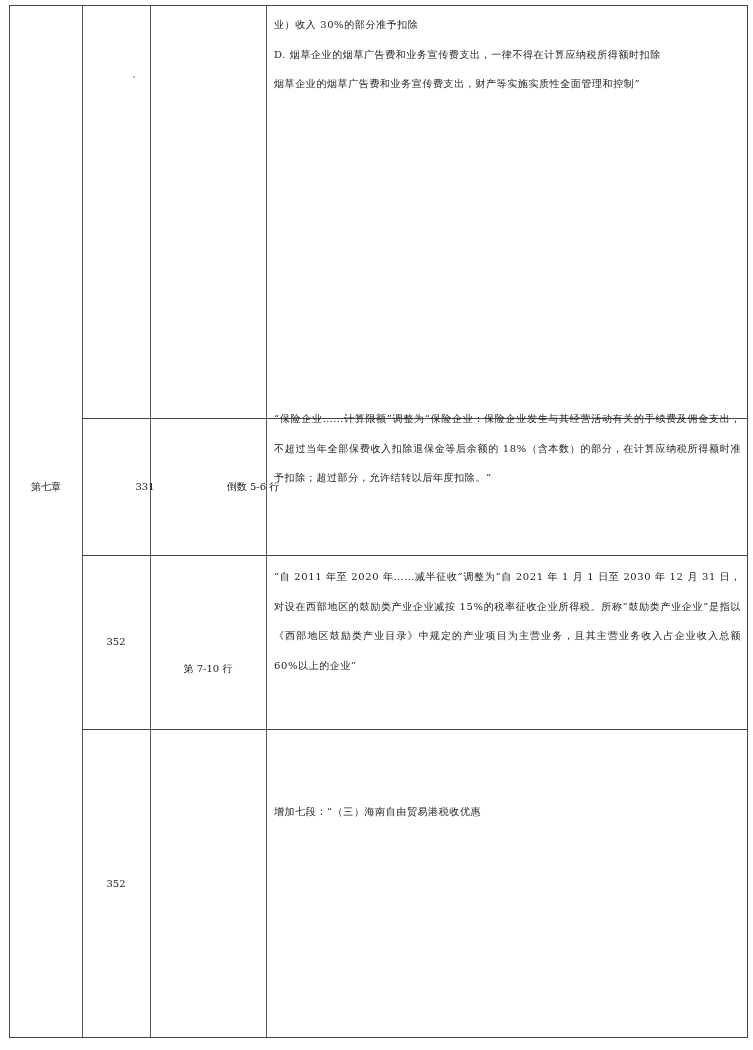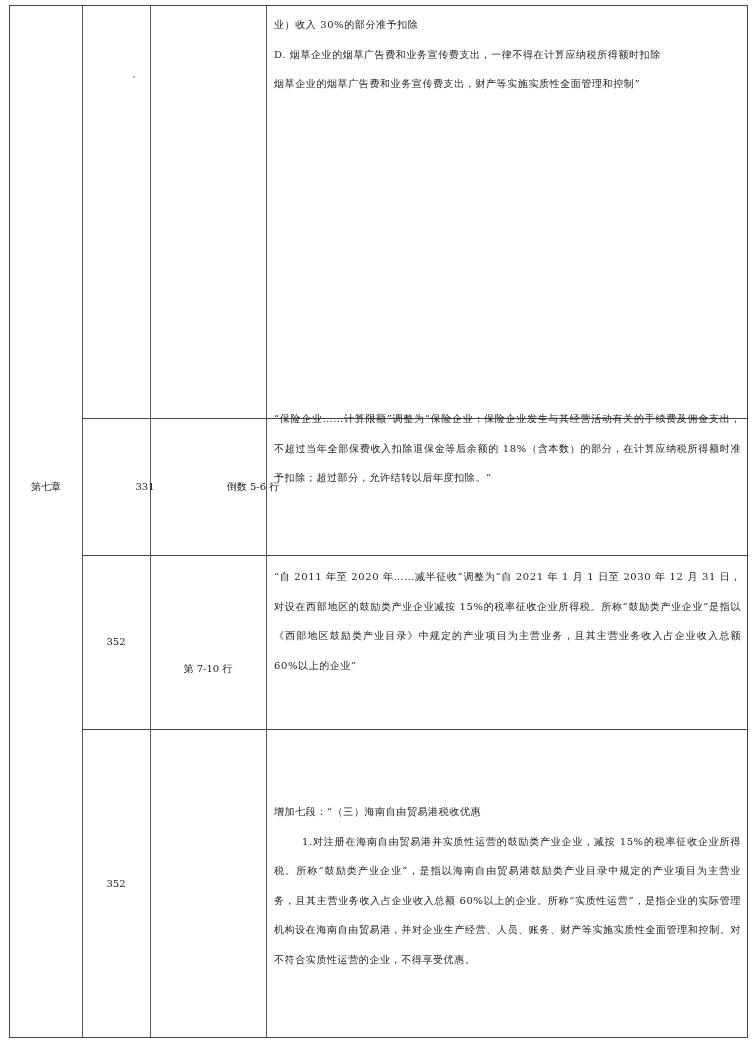--- a/index.html
+++ b/index.html
@@ -48,15 +48,14 @@
 
   <div class="cell-center" style="left:72px; width:68px; top:549px; height:174px;">352</div>
   <div class="cell-center" style="left:140px; width:116px; top:549px; height:174px;margin-top:27px;">第 7-10 行</div>
   <div class="content" style="top:556px;">
     <p>“自 2011 年至 2020 年……减半征收”调整为“自 2021 年 1 月 1 日至 2030 年 12 月 31 日，对设在西部地区的鼓励类产业企业减按 15%的税率征收企业所得税。所称“鼓励类产业企业”是指以《西部地区鼓励类产业目录》中规定的产业项目为主营业务，且其主营业务收入占企业收入总额 60%以上的企业”</p>
   </div>
 
   <div class="cell-center" style="left:72px; width:68px; top:723px; height:310px;">352</div>
   <div class="content" style="top:747px;margin-top:44px;">
     <p>增加七段：“（三）海南自由贸易港税收优惠</p>
-    <p class="indent">1.对注册在海南自由贸易港并实质性运营的鼓励类产业企业，减按 15%的税率征收企业所得税。所称“鼓励类产业企业”，是指以海南自由贸易港鼓励类产业目录中规定的产业项目为主营业务，且其主营业务收入占企业收入总额 60%以上的企业。所称“实质性运营”，是指企业的实际管理机构设在海南自由贸易港，并对企业生产经营、人员、账务、财产等实施实质性全面管理和控制。对不符合实质性运营的企业，不得享受优惠。</p>
   </div>
 </div>
 
 </body></html>

